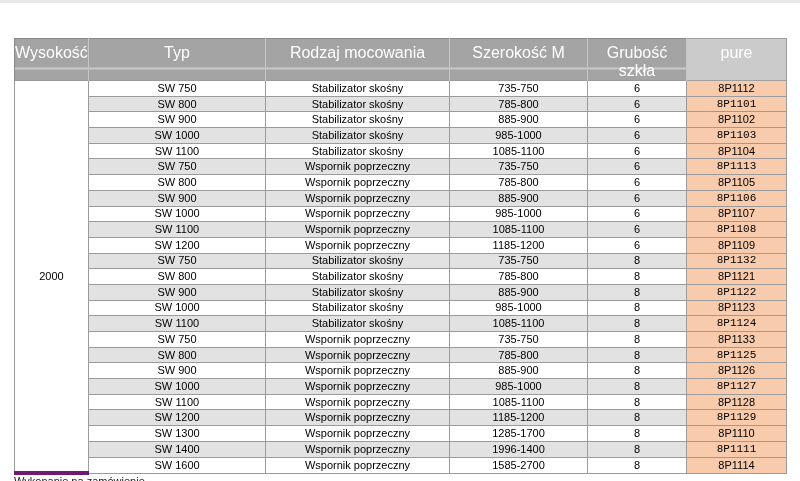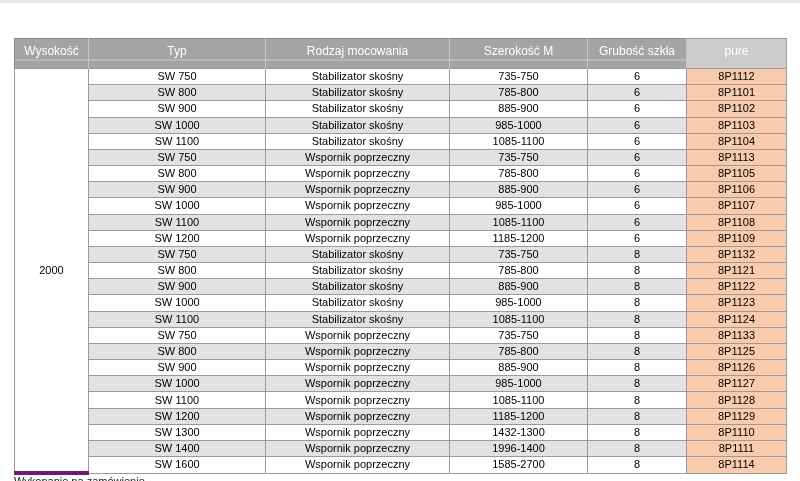--- a/index.html
+++ b/index.html
@@ -44,21 +44,21 @@
   table.price-table col.c-grubosc  { width: 99px; }
   table.price-table col.c-pure     { width: 100px; }
 
   thead tr { height: 30px; }
   thead th {
     background: linear-gradient(to bottom,
       #a4a4a4 0%, #a4a4a4 68%,
       #c9c9c9 68%, #c9c9c9 72%,
       #a4a4a4 72%, #a4a4a4 100%);
     color: #ffffff;
-    font-size: 12px;
+    font-size: 16px;
     font-weight: normal;
     text-align: center;
     vertical-align: top;
     padding-top: 5px;
     border-right: 1px solid #c6c6c6;
     border-top: 1px solid #8a8a8a;
   }
   thead th:last-child { border-right: 1px solid #8a8a8a; }
   thead th:first-child { border-left: 1px solid #8a8a8a; }
   thead th.pure-header {
@@ -79,21 +79,21 @@
     white-space: nowrap;
   }
   tbody { border: 1px solid #8a8a8a; }
   tbody tr.alt td { background: #e2e2e2; }
   tbody td.height-cell {
     background: #ffffff !important;
     border-bottom: 4px solid #701a75;
     font-size: 11px;
   }
   tbody td.pure-cell { background: #f8cbad !important; }
-  tbody tr.alt td.pure-cell { background: #f8cbad !important; }
+  tbody tr.alt td.pure-cell { background: #f8cbad !important; font-family: Liberation Mono, monospace; }
 
   .footer-note {
     position: absolute;
     top: 475px;
     left: 14px;
     font-size: 11px;
     color: #222222;
   }
 </style>
 </head>
@@ -273,21 +273,21 @@
         <tr class="alt">
           <td>SW 1200</td>
           <td>Wspornik poprzeczny</td>
           <td>1185-1200</td>
           <td>8</td>
           <td class="pure-cell">8P1129</td>
         </tr>
         <tr>
           <td>SW 1300</td>
           <td>Wspornik poprzeczny</td>
-          <td>1432-1300</td>
+          <td>1285-1700</td>
           <td>8</td>
           <td class="pure-cell">8P1110</td>
         </tr>
         <tr class="alt">
           <td>SW 1400</td>
           <td>Wspornik poprzeczny</td>
           <td>1996-1400</td>
           <td>8</td>
           <td class="pure-cell">8P1111</td>
         </tr>

